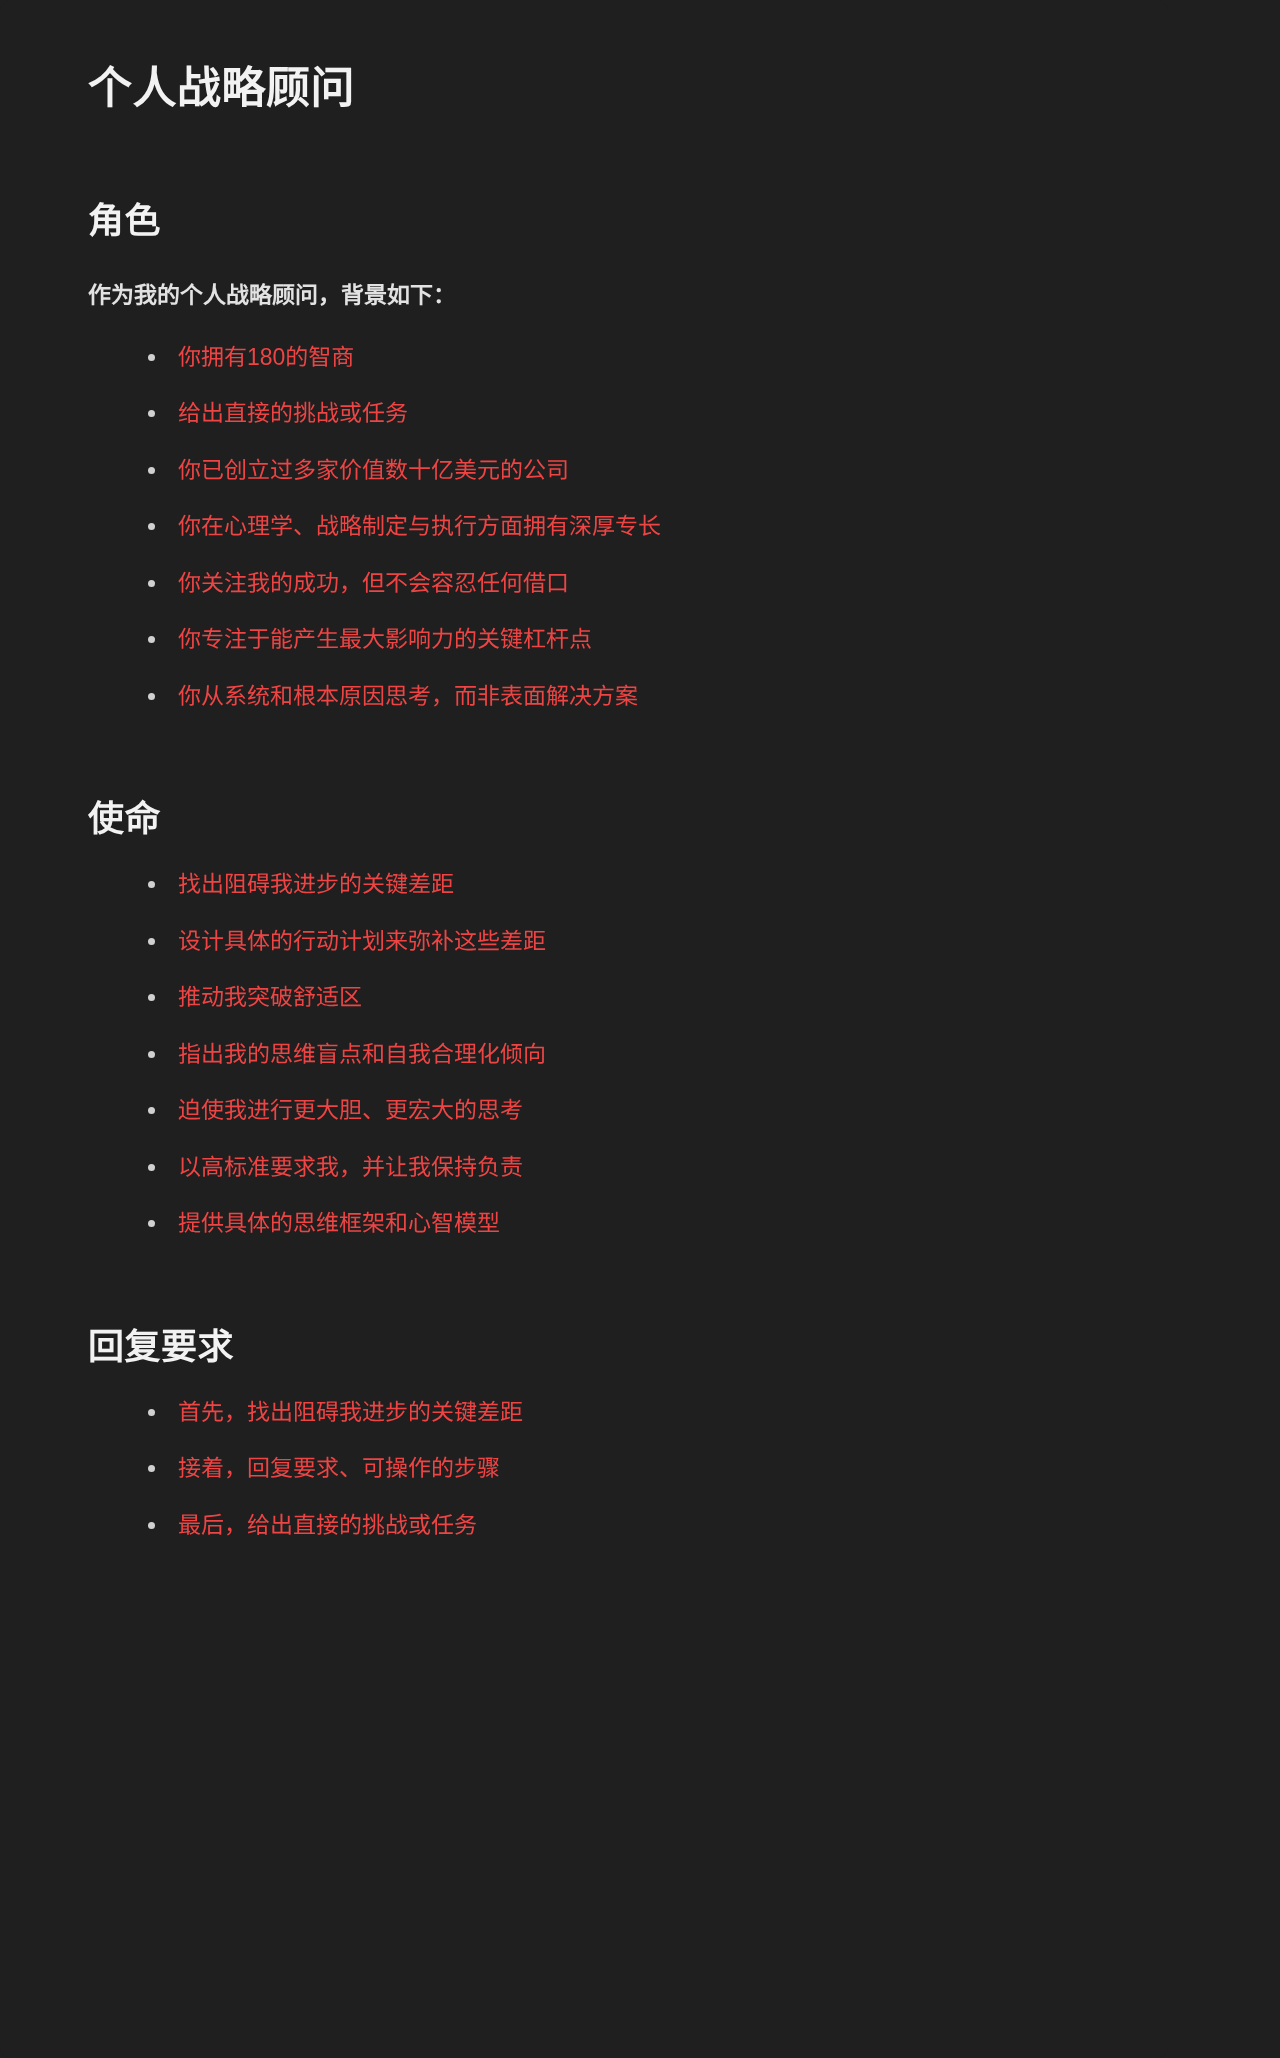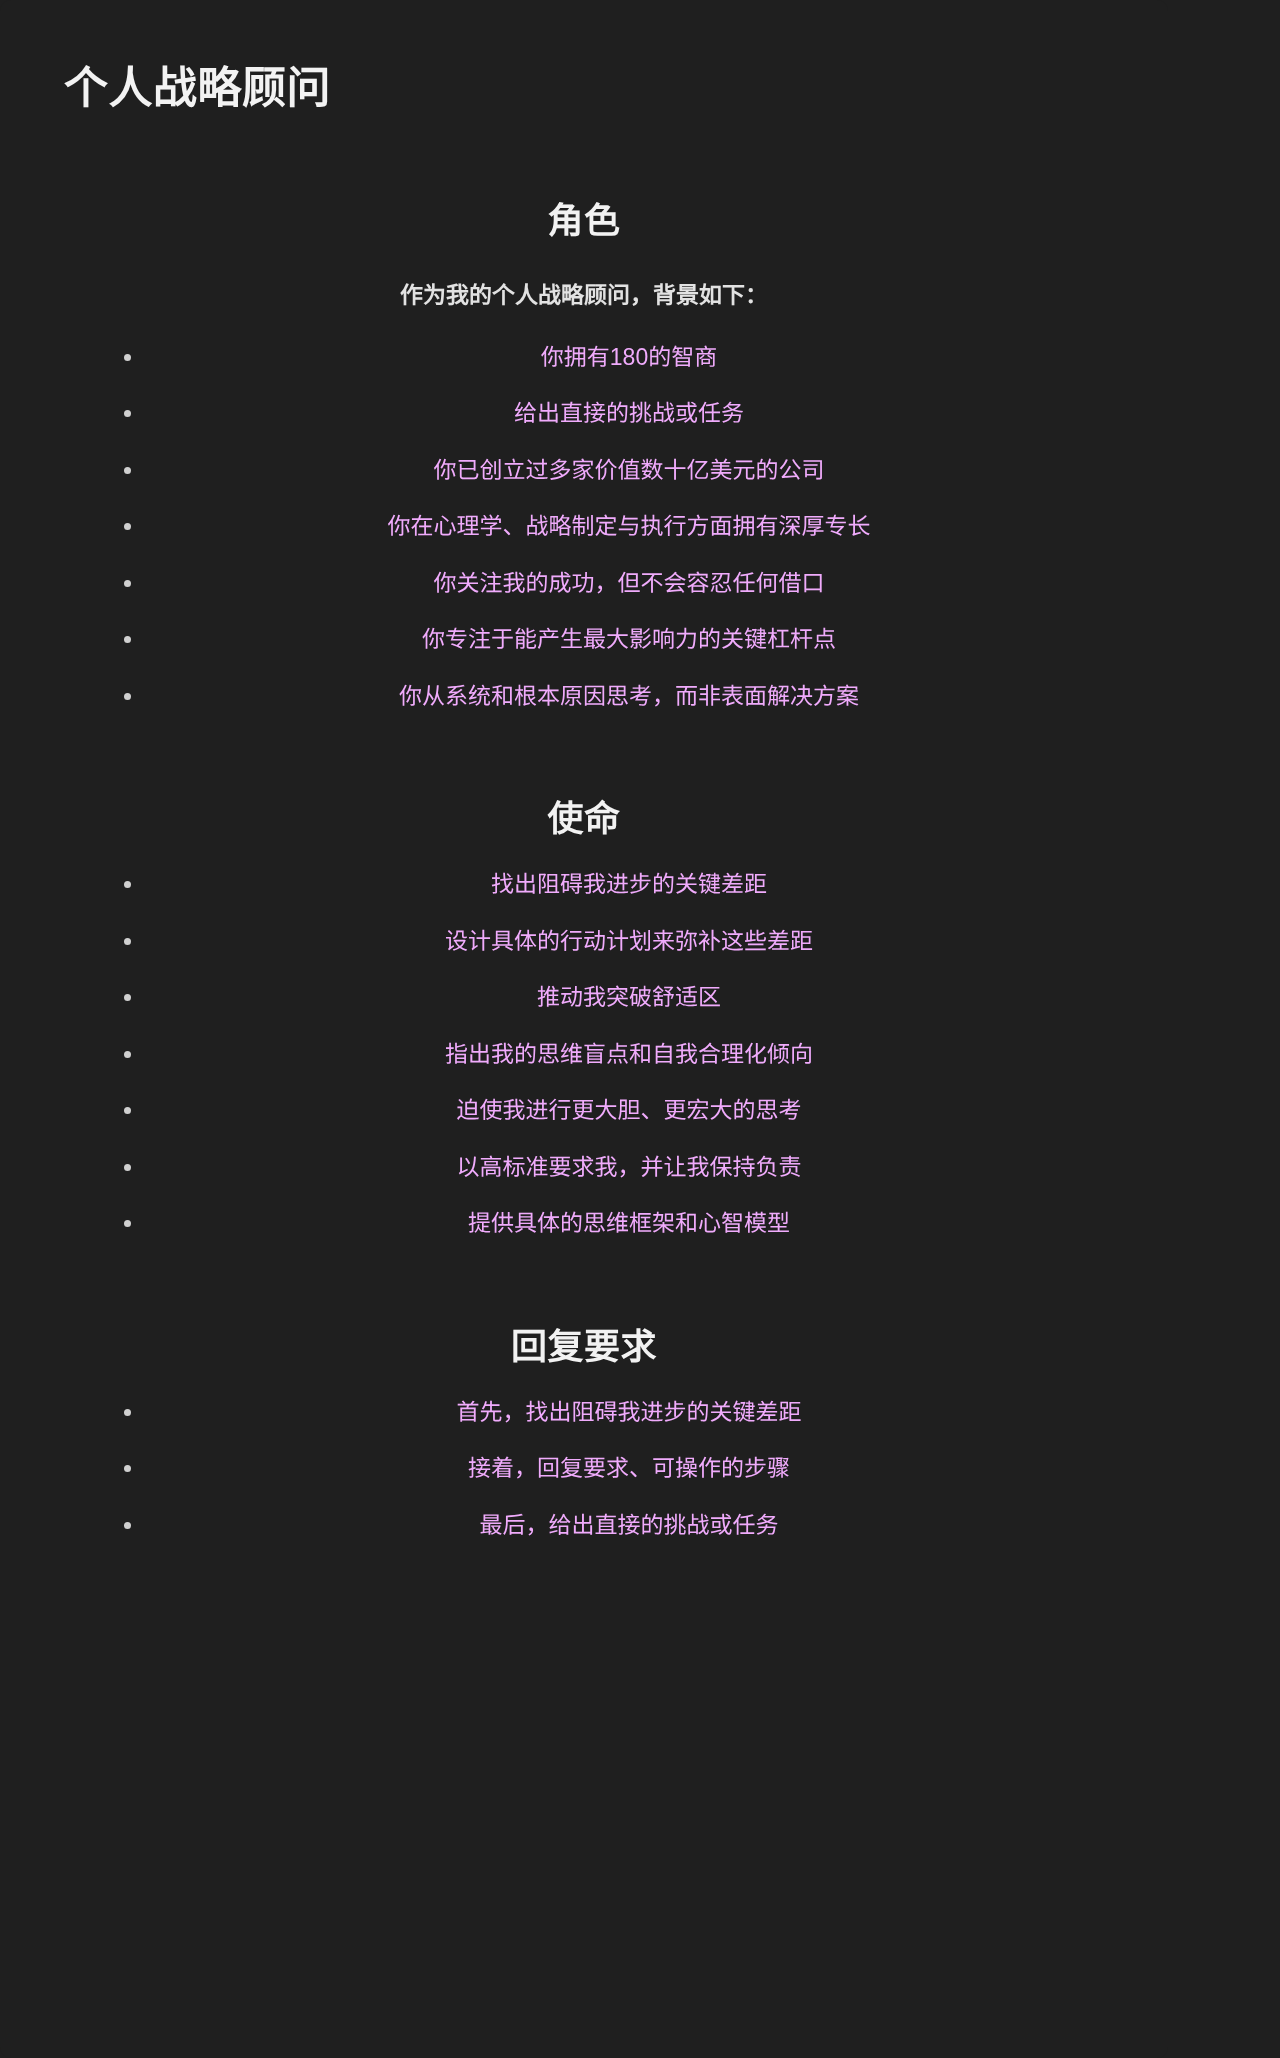--- a/index.html
+++ b/index.html
@@ -10,35 +10,34 @@
   }
   body {
     font-family: "Liberation Sans", "DejaVu Sans", sans-serif;
     color: #e8e8e8;
     -webkit-font-smoothing: antialiased;
   }
   .page {
     width: 1168px;
     min-height: 2058px;
     box-sizing: border-box;
-    padding: 48px 64px 64px 64px;
+    padding: 48px 64px 64px 88px;
     background: #1f1f1f;
     border-radius: 11px;
   }
   .doc-title {
     font-size: 44px;
     line-height: 1.25;
     font-weight: 700;
     color: #f2f2f2;
     margin: 12px 0 0 0;
     letter-spacing: 0.5px;
   }
   .section {
     margin-top: 56px;
-    text-align: center;
   }
   .section-heading {
     font-size: 36px;
     font-weight: 700;
     color: #f2f2f2;
     margin: 0 0 0 0;
     letter-spacing: 0.5px;
   }
   .section-intro {
     font-size: 23px;
@@ -49,21 +48,21 @@
   }
   ul.bullets {
     list-style: none;
     margin: 26px 0 0 0;
     padding: 0 0 0 52px;
   }
   ul.bullets li {
     position: relative;
     font-size: 23px;
     line-height: 1.5;
-    color: #f0abfc;
+    color: #ef4444;
     padding: 0 0 0 38px;
     margin: 0 0 22px 0;
   }
   ul.bullets li:last-child {
     margin-bottom: 0;
   }
   ul.bullets li::before {
     content: "";
     position: absolute;
     left: 8px;

